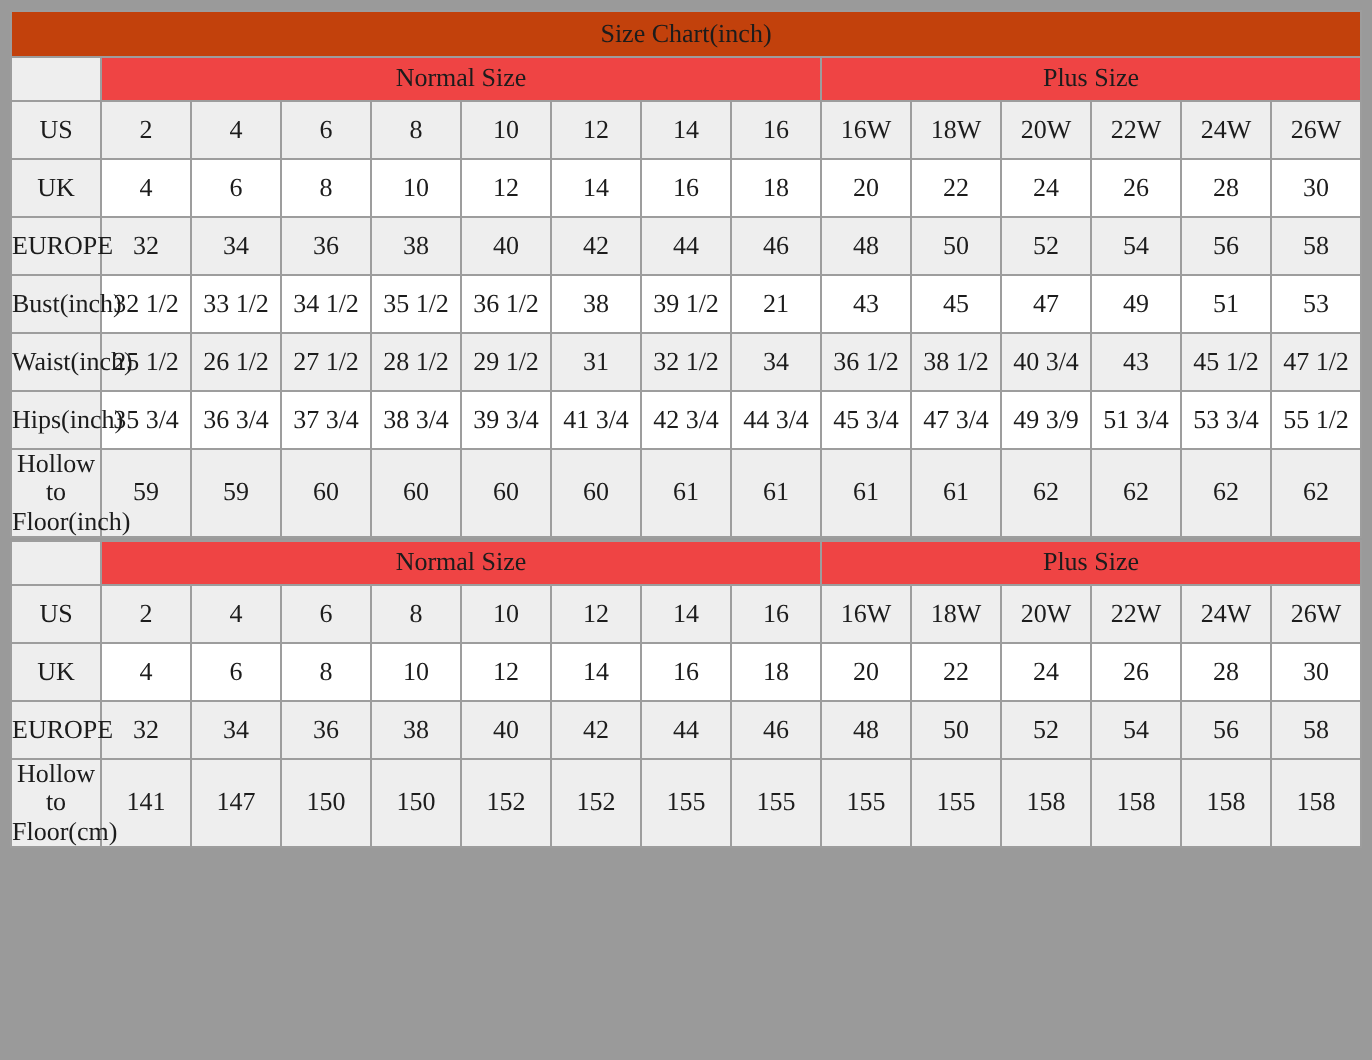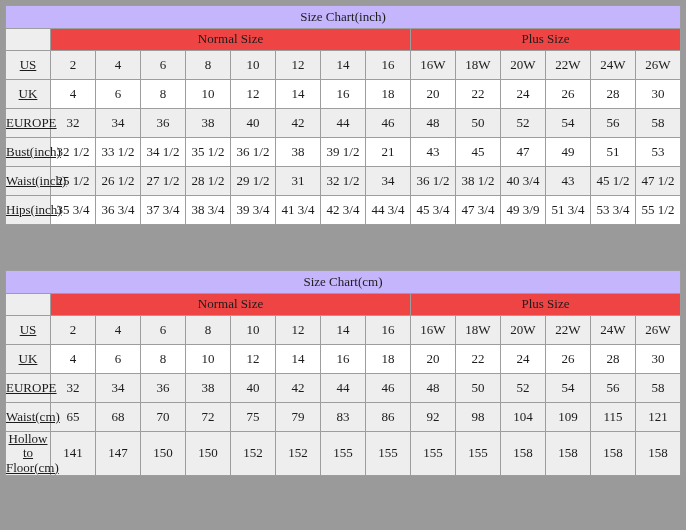--- a/index.html
+++ b/index.html
@@ -36,37 +36,36 @@
     vertical-align: middle;
     font-size: 13px;
     color: #1c1c1c;
     padding: 0;
     line-height: 1.1;
   }
   
   .title-cell {
     font-size: 15px;
     height: 22px;
-    background: #c4b5fd;
+    background: #c2410c;
   }
   
   .group-cell {
     font-size: 15px;
     height: 21px;
     background: #ef4444;
   }
   .corner-cell {
     background: #eeeeee;
   }
   
   .label-cell {
     font-size: 14px;
     background: #eeeeee;
     text-align: center;
-    text-decoration: underline;
   }
   
   .val {
     height: 28px;
   }
   .val-shaded {
     background: #eeeeee;
   }
   .val-plain {
     background: #ffffff;
@@ -182,30 +181,44 @@
           <td class="val val-plain">41 3/4</td>
           <td class="val val-plain">42 3/4</td>
           <td class="val val-plain">44 3/4</td>
           <td class="val val-plain">45 3/4</td>
           <td class="val val-plain">47 3/4</td>
           <td class="val val-plain">49 3/9</td>
           <td class="val val-plain">51 3/4</td>
           <td class="val val-plain">53 3/4</td>
           <td class="val val-plain">55 1/2</td>
         </tr>
+        <tr class="hollow-row">
+          <td class="label-cell">Hollow to Floor(inch)</td>
+          <td class="val val-shaded">59</td>
+          <td class="val val-shaded">59</td>
+          <td class="val val-shaded">60</td>
+          <td class="val val-shaded">60</td>
+          <td class="val val-shaded">60</td>
+          <td class="val val-shaded">60</td>
+          <td class="val val-shaded">61</td>
+          <td class="val val-shaded">61</td>
+          <td class="val val-shaded">61</td>
+          <td class="val val-shaded">61</td>
+          <td class="val val-shaded">62</td>
+          <td class="val val-shaded">62</td>
+          <td class="val val-shaded">62</td>
+          <td class="val val-shaded">62</td>
+        </tr>
       </tbody>
   </table>
 </div>
 
 <div class="chart-wrap" id="chart-cm">
   <table class="size-table">
     <tbody>
-        <tr>
-          <td class="title-cell" colspan="15">Size Chart(cm)</td>
-        </tr>
         <tr>
           <td class="group-cell corner-cell">&nbsp;</td>
           <td class="group-cell" colspan="8">Normal Size</td>
           <td class="group-cell" colspan="6">Plus Size</td>
         </tr>
         <tr>
           <td class="label-cell" style="width: 143px;">US</td>
           <td class="val val-shaded" style="width: 36px;">2</td>
           <td class="val val-shaded" style="width: 36px;">4</td>
           <td class="val val-shaded" style="width: 36px;">6</td>
@@ -248,37 +261,20 @@
           <td class="val val-shaded">42</td>
           <td class="val val-shaded">44</td>
           <td class="val val-shaded">46</td>
           <td class="val val-shaded">48</td>
           <td class="val val-shaded">50</td>
           <td class="val val-shaded">52</td>
           <td class="val val-shaded">54</td>
           <td class="val val-shaded">56</td>
           <td class="val val-shaded">58</td>
         </tr>
-        <tr>
-          <td class="label-cell">Waist(cm)</td>
-          <td class="val val-shaded">65</td>
-          <td class="val val-shaded">68</td>
-          <td class="val val-shaded">70</td>
-          <td class="val val-shaded">72</td>
-          <td class="val val-shaded">75</td>
-          <td class="val val-shaded">79</td>
-          <td class="val val-shaded">83</td>
-          <td class="val val-shaded">86</td>
-          <td class="val val-shaded">92</td>
-          <td class="val val-shaded">98</td>
-          <td class="val val-shaded">104</td>
-          <td class="val val-shaded">109</td>
-          <td class="val val-shaded">115</td>
-          <td class="val val-shaded">121</td>
-        </tr>
         <tr class="hollow-row">
           <td class="label-cell">Hollow to Floor(cm)</td>
           <td class="val val-shaded">141</td>
           <td class="val val-shaded">147</td>
           <td class="val val-shaded">150</td>
           <td class="val val-shaded">150</td>
           <td class="val val-shaded">152</td>
           <td class="val val-shaded">152</td>
           <td class="val val-shaded">155</td>
           <td class="val val-shaded">155</td>

